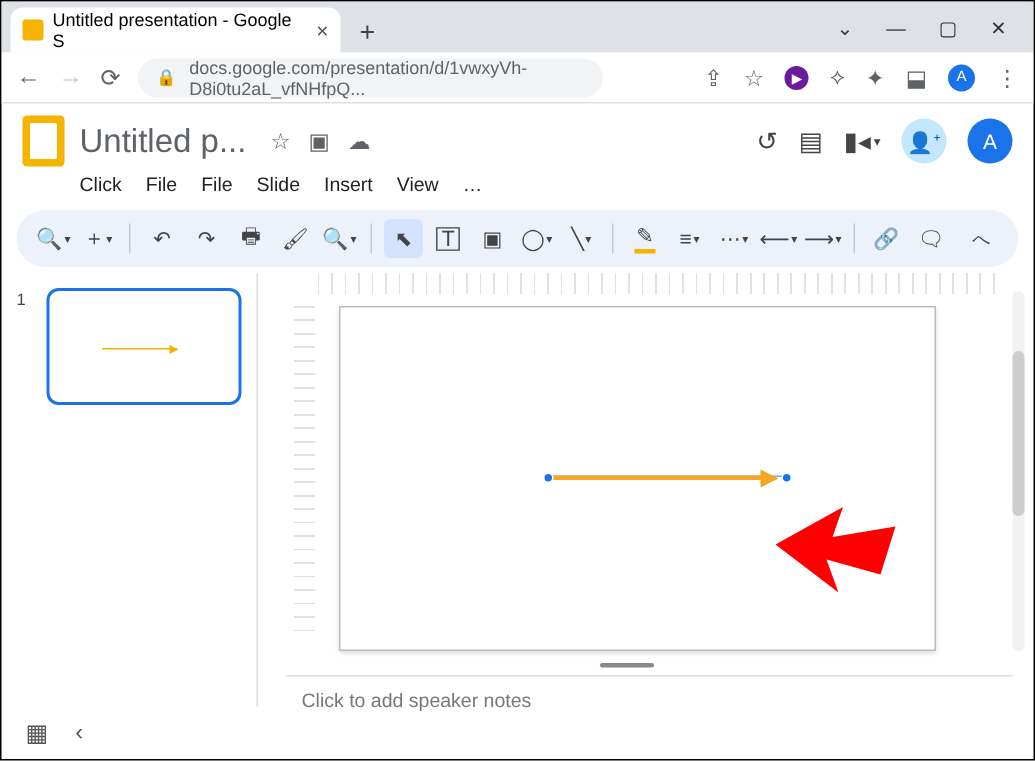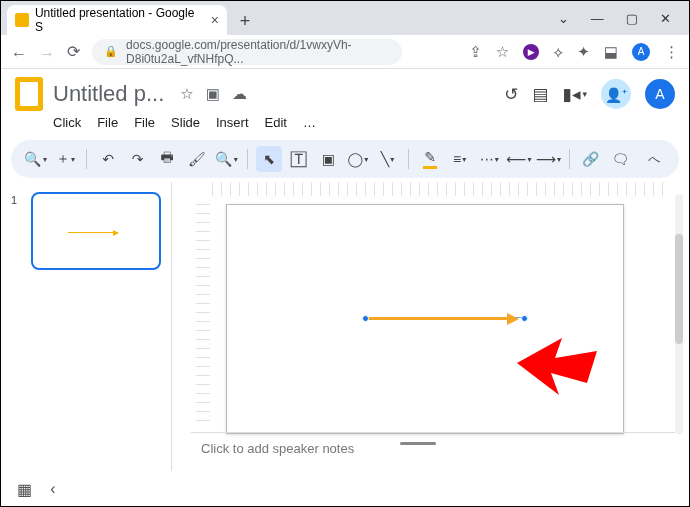--- a/index.html
+++ b/index.html
@@ -68,21 +68,21 @@
   .sel-line{position:absolute;left:138px;top:112px;width:160px;height:0;border-top:1px solid #6aa9ff;}
   .handle{position:absolute;width:7px;height:7px;background:#1a73e8;border:1px solid #fff;border-radius:50%;}
   .h1{left:135px;top:110px;} .h2{left:294px;top:110px;}
   .redptr{position:absolute;left:290px;top:128px;}
   .redptr svg{display:block;}
   .drag{position:absolute;left:228px;top:260px;width:36px;height:3px;background:#888;border-radius:2px;}
   .scroll-v{position:absolute;right:6px;top:12px;width:8px;height:240px;background:#f1f1f1;border-radius:4px;}
   .scroll-v .th{position:absolute;top:40px;width:100%;height:110px;background:#cdcdcd;border-radius:4px;}
 
   
-  .notes{position:absolute;left:190px;right:14px;bottom:42px;height:32px;border-top:1px solid #ddd;display:flex;align-items:center;padding-left:10px;color:#777;font-size:13px;}
+  .notes{position:absolute;left:190px;right:14px;bottom:24px;height:32px;border-top:1px solid #ddd;display:flex;align-items:center;padding-left:10px;color:#777;font-size:13px;}
 
   
   .bottombar{position:absolute;left:0;right:0;bottom:0;height:34px;display:flex;align-items:center;padding:0 16px;gap:20px;color:#555;}
   .grid-ico{font-size:16px;letter-spacing:-2px;}
 </style>
 </head>
 <body>
 
 <div class="tabstrip">
   <div class="tab">
@@ -141,21 +141,21 @@
       </div>
   </div>
 </div>
 
 <div class="menus">
   <span>Click</span>
   <span>File</span>
   <span>File</span>
   <span>Slide</span>
   <span>Insert</span>
-  <span>Edit</span>
+  <span>View</span>
   <span>…</span>
 </div>
 
 <div class="toolbar">
   <div class="tb dd">🔍</div>
   <div class="tb dd">＋</div>
   <div class="sep"></div>
   <div class="tb">↶</div>
   <div class="tb">↷</div>
   <div class="tb">🖶</div>

